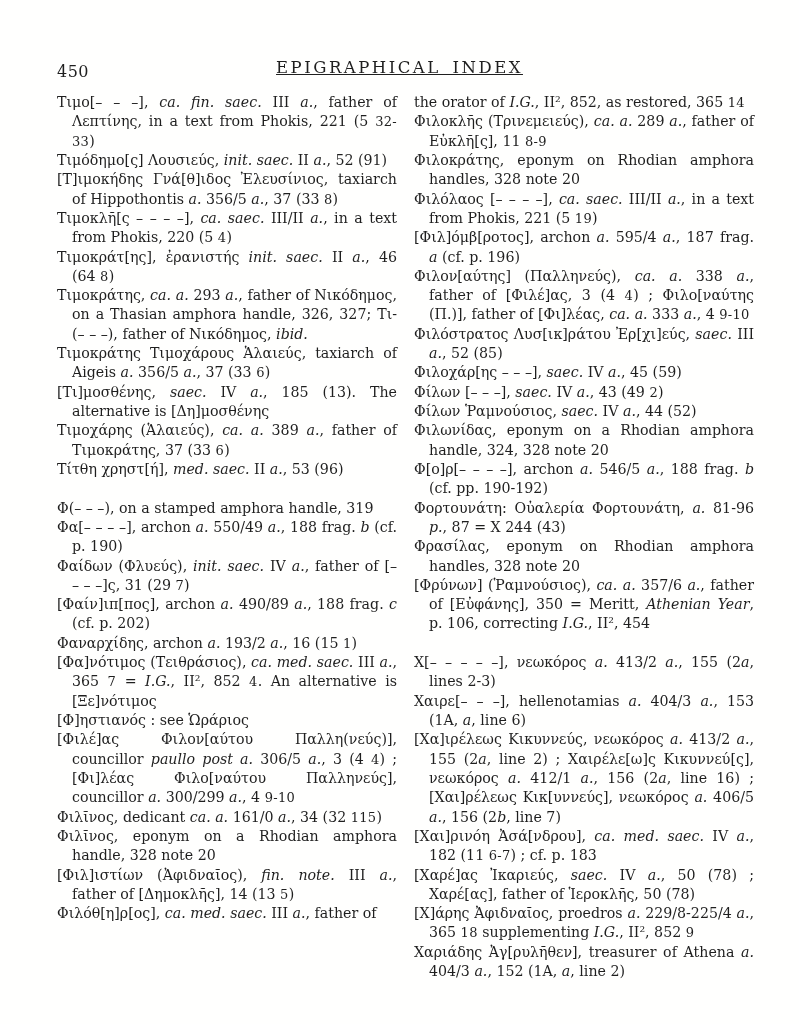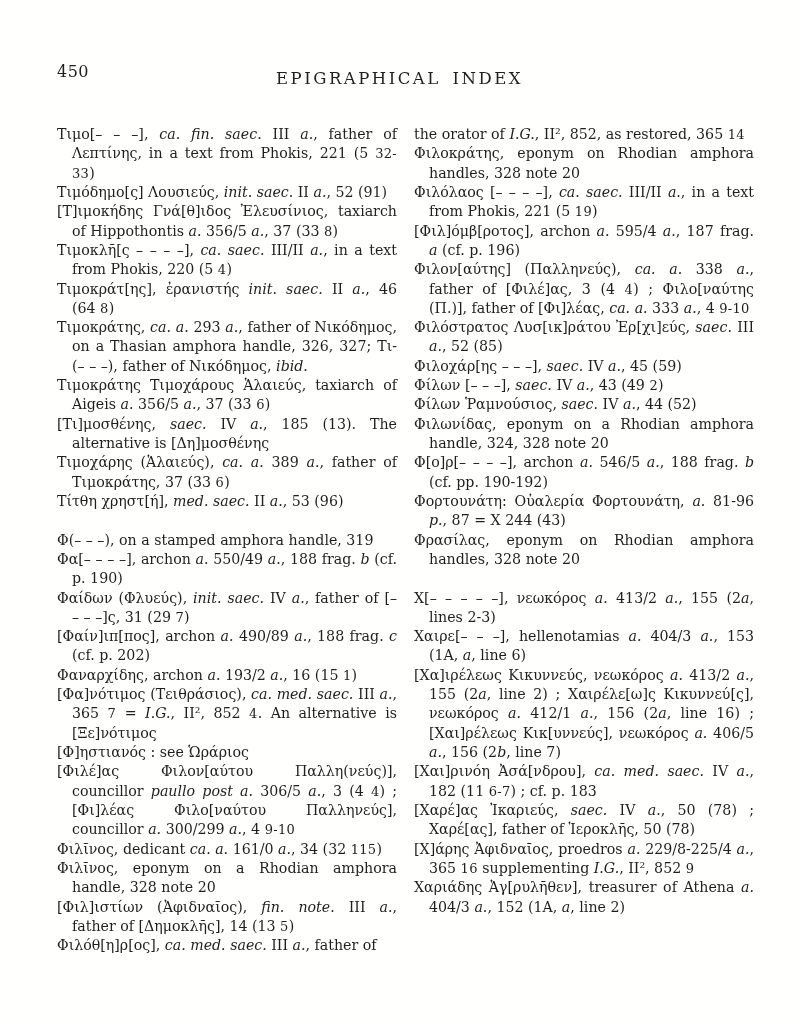--- a/index.html
+++ b/index.html
@@ -28,41 +28,41 @@
     height: 22px;
   }
   .page-number {
     position: absolute;
     left: 57px;
     top: 8px;
     font-size: 16px;
     letter-spacing: 0.5px;
   }
   .page-title {
-    margin: 15px;
+    margin: 4px;
     text-align: center;
     font-size: 16.5px;
     font-weight: normal;
     letter-spacing: 2.5px;
     word-spacing: 4px;
+    text-decoration: underline;
   }
   .columns {
     position: absolute;
     top: 93px;
     left: 57px;
     width: 697px;
     display: flex;
     gap: 17px;
   }
   .col {
     width: 340px;
     font-size: 14.2px;
     line-height: 19.32px;
     text-align: justify;
-    margin-top: 32px;
   }
   .entry {
     margin: 0;
     padding-left: 15px;
     text-indent: -15px;
   }
   .entry.gap {
     margin-top: 19.32px;
   }
   .it {
@@ -101,34 +101,36 @@
         <p class="entry">[Φα]νότιμος (Τειθράσιος), <span class="it">ca. med. saec.</span> III <span class="it">a.</span>, 365 <span class="sm">7</span> = <span class="it">I.G.</span>, II², 852 <span class="sm">4</span>. An alternative is [Ξε]νότιμος</p>
         <p class="entry">[Φ]ηστιανός : see Ὡράριος</p>
         <p class="entry">[Φιλέ]ας Φιλον[αύτου Παλλη(νεύς)], councillor <span class="it">paullo post a.</span> 306/5 <span class="it">a.</span>, 3 (4 <span class="sm">4</span>) ; [Φι]λέας Φιλο[ναύτου Παλληνεύς], councillor <span class="it">a.</span> 300/299 <span class="it">a.</span>, 4 <span class="sm">9-10</span></p>
         <p class="entry">Φιλῖνος, dedicant <span class="it">ca. a.</span> 161/0 <span class="it">a.</span>, 34 (32 <span class="sm">115</span>)</p>
         <p class="entry">Φιλῖνος, eponym on a Rhodian amphora handle, 328 note 20</p>
         <p class="entry">[Φιλ]ιστίων (Ἀφιδναῖος), <span class="it">fin. note.</span> III <span class="it">a.</span>, father of [Δημοκλῆς], 14 (13 <span class="sm">5</span>)</p>
         <p class="entry">Φιλόθ[η]ρ[ος], <span class="it">ca. med. saec.</span> III <span class="it">a.</span>, father of</p>
       </section>
     <section class="col">
         <p class="entry">the orator of <span class="it">I.G.</span>, II², 852, as restored, 365 <span class="sm">14</span></p>
+        <p class="entry">Φιλοκλῆς (Τρινεμειεύς), <span class="it">ca. a.</span> 289 <span class="it">a.</span>, father of Εὐκλῆ[ς], 11 <span class="sm">8-9</span></p>
         <p class="entry">Φιλοκράτης, eponym on Rhodian amphora handles, 328 note 20</p>
         <p class="entry">Φιλόλαος [– – – –], <span class="it">ca. saec.</span> III/II <span class="it">a.</span>, in a text from Phokis, 221 (5 <span class="sm">19</span>)</p>
         <p class="entry">[Φιλ]όμβ[ροτος], archon <span class="it">a.</span> 595/4 <span class="it">a.</span>, 187 frag. <span class="it">a</span> (cf. p. 196)</p>
         <p class="entry">Φιλον[αύτης] (Παλληνεύς), <span class="it">ca. a.</span> 338 <span class="it">a.</span>, father of [Φιλέ]ας, 3 (4 <span class="sm">4</span>) ; Φιλο[ναύτης (Π.)], father of [Φι]λέας, <span class="it">ca. a.</span> 333 <span class="it">a.</span>, 4 <span class="sm">9-10</span></p>
         <p class="entry">Φιλόστρατος Λυσ[ικ]ράτου Ἐρ[χι]εύς, <span class="it">saec.</span> III <span class="it">a.</span>, 52 (85)</p>
         <p class="entry">Φιλοχάρ[ης – – –], <span class="it">saec.</span> IV <span class="it">a.</span>, 45 (59)</p>
         <p class="entry">Φίλων [– – –], <span class="it">saec.</span> IV <span class="it">a.</span>, 43 (49 <span class="sm">2</span>)</p>
         <p class="entry">Φίλων Ῥαμνούσιος, <span class="it">saec.</span> IV <span class="it">a.</span>, 44 (52)</p>
         <p class="entry">Φιλωνίδας, eponym on a Rhodian amphora handle, 324, 328 note 20</p>
         <p class="entry">Φ[ο]ρ[– – – –], archon <span class="it">a.</span> 546/5 <span class="it">a.</span>, 188 frag. <span class="it">b</span> (cf. pp. 190-192)</p>
         <p class="entry">Φορτουνάτη: Οὐαλερία Φορτουνάτη, <span class="it">a.</span> 81-96 <span class="it">p.</span>, 87 = X 244 (43)</p>
         <p class="entry">Φρασίλας, eponym on Rhodian amphora handles, 328 note 20</p>
+        <p class="entry">[Φρύνων] (Ῥαμνούσιος), <span class="it">ca. a.</span> 357/6 <span class="it">a.</span>, father of [Εὐφάνης], 350 = Meritt, <span class="it">Athenian Year</span>, p. 106, correcting <span class="it">I.G.</span>, II², 454</p>
         <p class="entry gap">Χ[– – – – –], νεωκόρος <span class="it">a.</span> 413/2 <span class="it">a.</span>, 155 (2<span class="it">a</span>, lines 2-3)</p>
         <p class="entry">Χαιρε[– – –], hellenotamias <span class="it">a.</span> 404/3 <span class="it">a.</span>, 153 (1A, <span class="it">a</span>, line 6)</p>
         <p class="entry">[Χα]ιρέλεως Κικυννεύς, νεωκόρος <span class="it">a.</span> 413/2 <span class="it">a.</span>, 155 (2<span class="it">a</span>, line 2) ; Χαιρέλε[ω]ς Κικυννεύ[ς], νεωκόρος <span class="it">a.</span> 412/1 <span class="it">a.</span>, 156 (2<span class="it">a</span>, line 16) ; [Χαι]ρέλεως Κικ[υννεύς], νεωκόρος <span class="it">a.</span> 406/5 <span class="it">a.</span>, 156 (2<span class="it">b</span>, line 7)</p>
         <p class="entry">[Χαι]ρινόη Ἀσά[νδρου], <span class="it">ca. med. saec.</span> IV <span class="it">a.</span>, 182 (11 <span class="sm">6-7</span>) ; cf. p. 183</p>
         <p class="entry">[Χαρέ]ας Ἰκαριεύς, <span class="it">saec.</span> IV <span class="it">a.</span>, 50 (78) ; Χαρέ[ας], father of Ἱεροκλῆς, 50 (78)</p>
-        <p class="entry">[Χ]άρης Ἀφιδναῖος, proedros <span class="it">a.</span> 229/8-225/4 <span class="it">a.</span>, 365 <span class="sm">16</span> supplementing <span class="it">I.G.</span>, II², 852 <span class="sm">9</span></p>
+        <p class="entry">[Χ]άρης Ἀφιδναῖος, proedros <span class="it">a.</span> 229/8-225/4 <span class="it">a.</span>, 365 <span class="sm">18</span> supplementing <span class="it">I.G.</span>, II², 852 <span class="sm">9</span></p>
         <p class="entry">Χαριάδης Ἀγ[ρυλῆθεν], treasurer of Athena <span class="it">a.</span> 404/3 <span class="it">a.</span>, 152 (1A, <span class="it">a</span>, line 2)</p>
       </section>
   </main>
 </div>
 
 </body></html>

